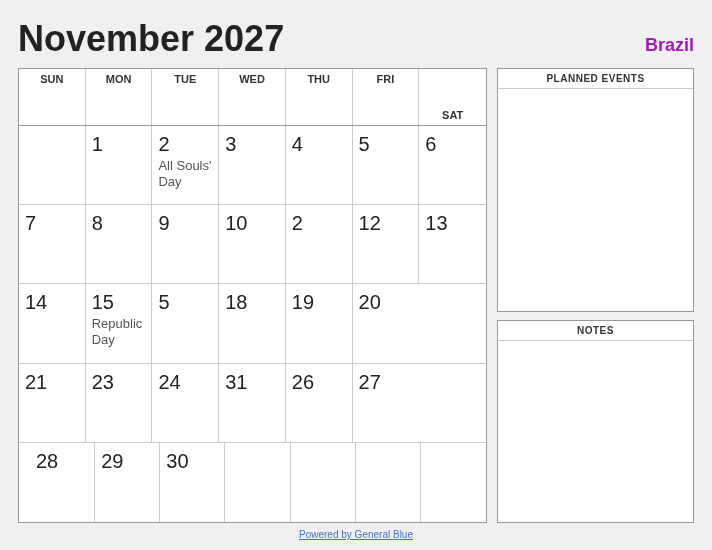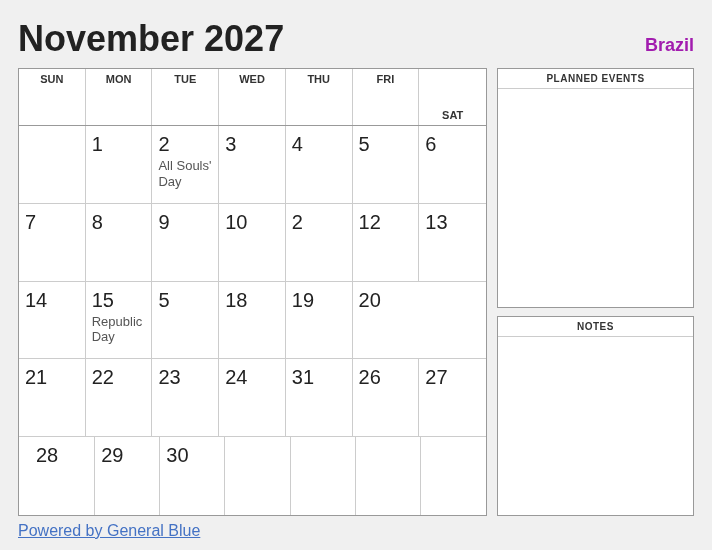--- a/index.html
+++ b/index.html
@@ -132,23 +132,23 @@
       flex: 1;
       min-height: 60px;
     }
     .planned-events-box {
       flex: 1.2;
     }
     .notes-box {
       flex: 1;
     }
     .footer {
-      text-align: left;
+      text-align: center;
       margin-top: 6px;
-      font-size: 16px;
+      font-size: 10px;
     }
     .footer a {
       color: #4472c4;
       text-decoration: underline;
     }
   </style>
 </head>
 <body>
 
 <div class="page">
@@ -232,23 +232,20 @@
             </div>
             <div class="cal-cell">
               <span class="day-num">20</span>
             </div>
           </div>
           <div class="cal-row">
             <div class="cal-cell">
               <span class="day-num">21</span>
             </div>
             <div class="cal-cell">
-              <span class="day-num">22</span>
-            </div>
-            <div class="cal-cell">
               <span class="day-num">23</span>
             </div>
             <div class="cal-cell">
               <span class="day-num">24</span>
             </div>
             <div class="cal-cell">
               <span class="day-num">31</span>
             </div>
             <div class="cal-cell">
               <span class="day-num">26</span>

